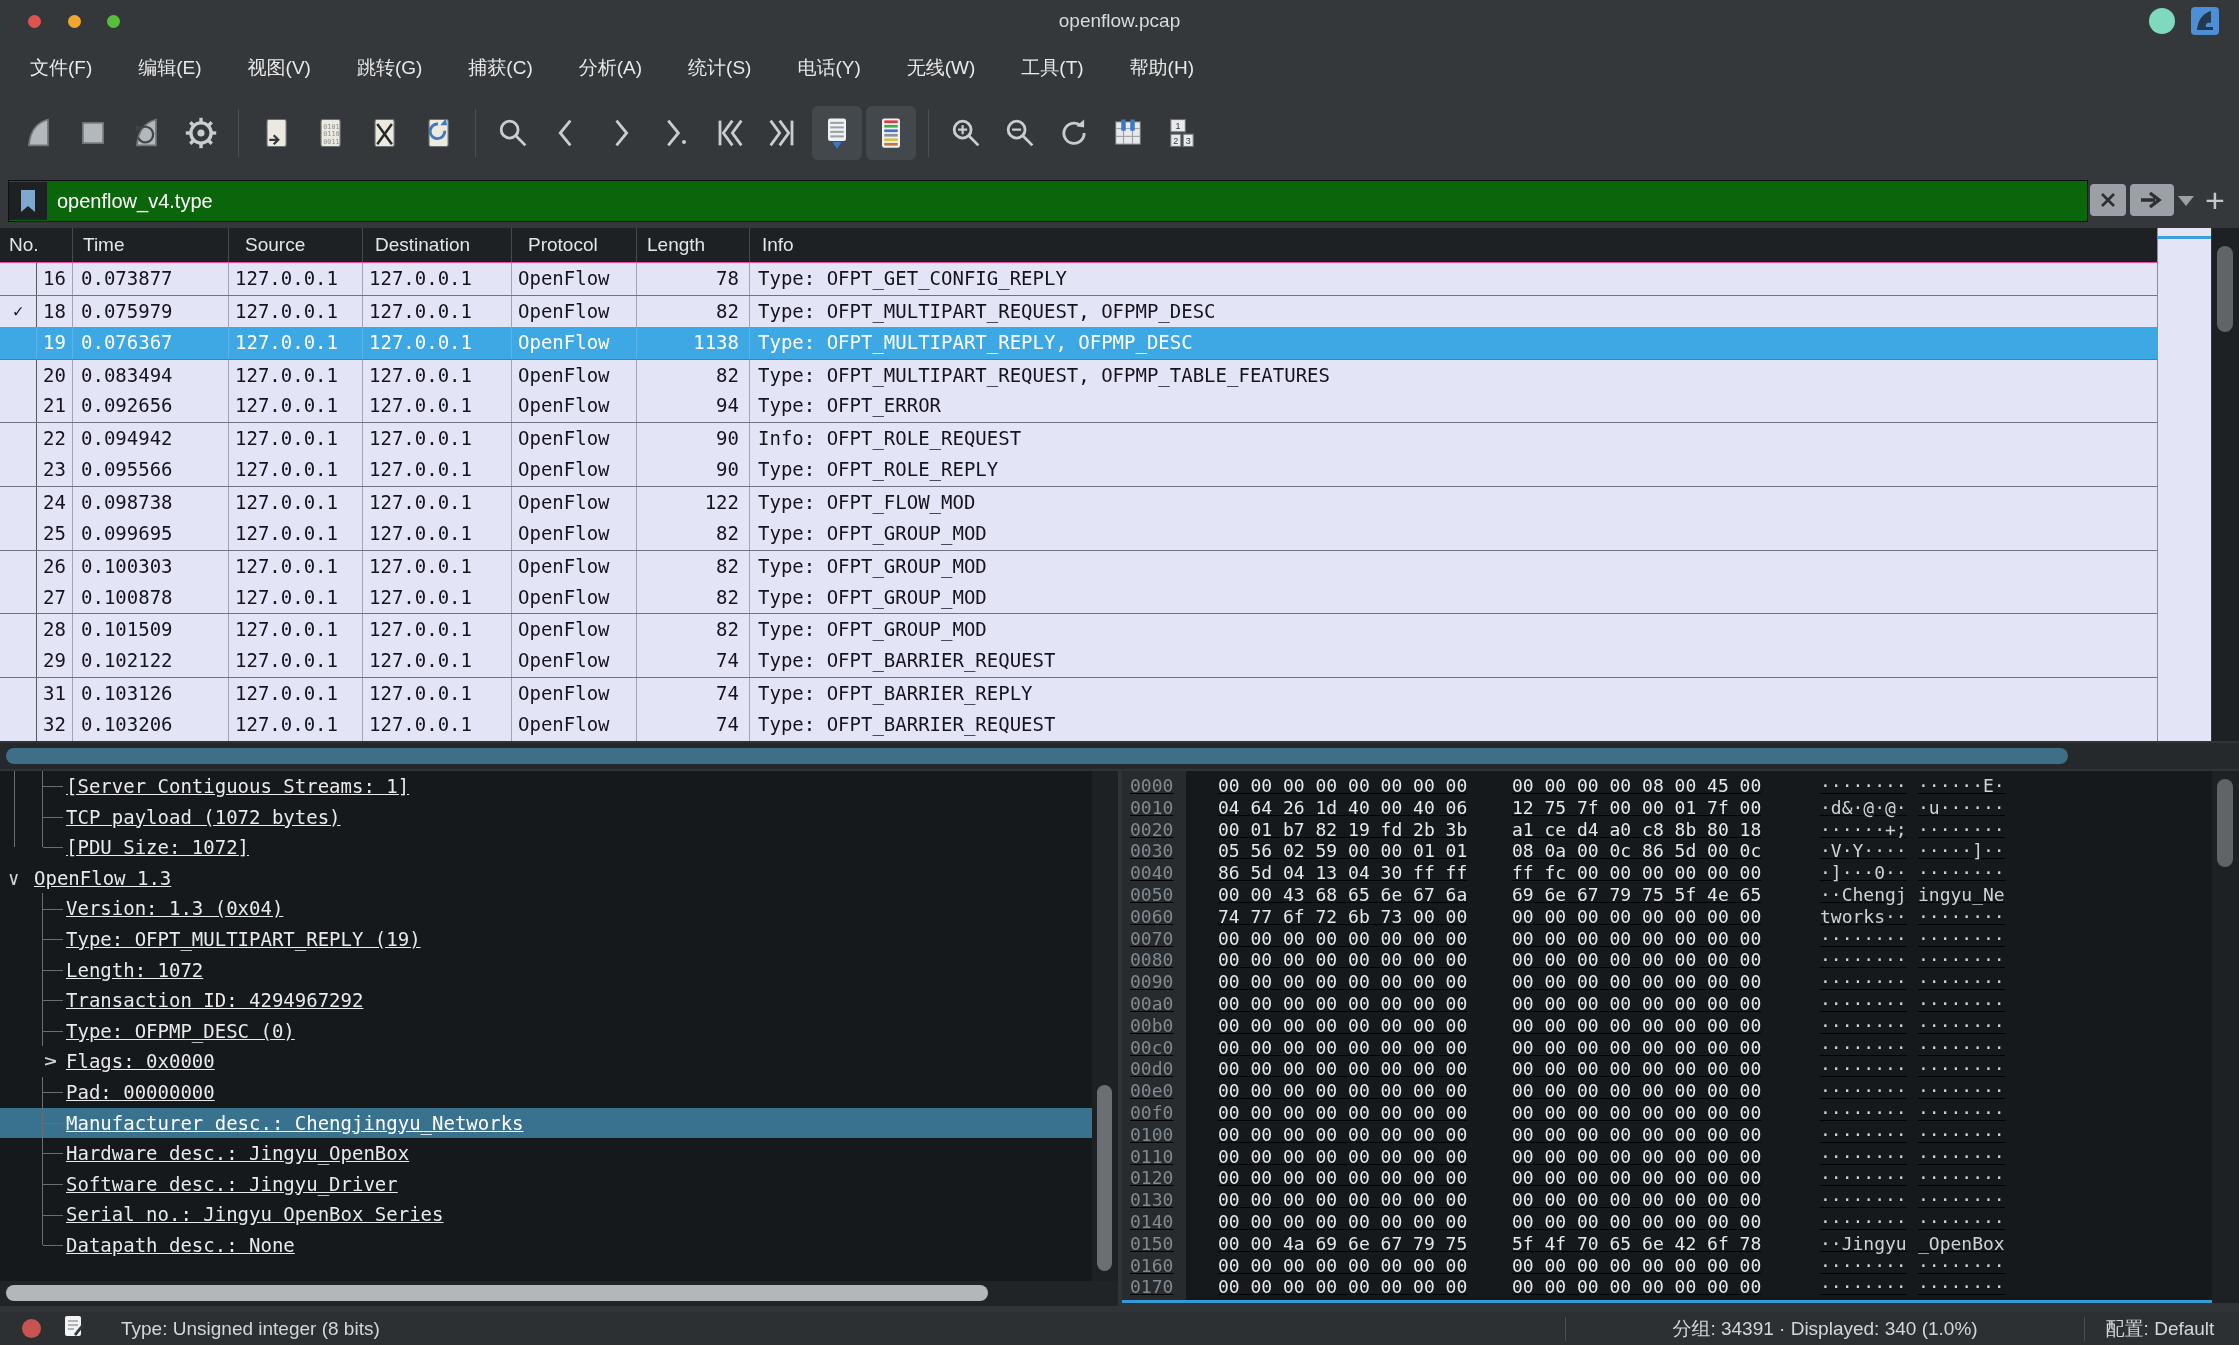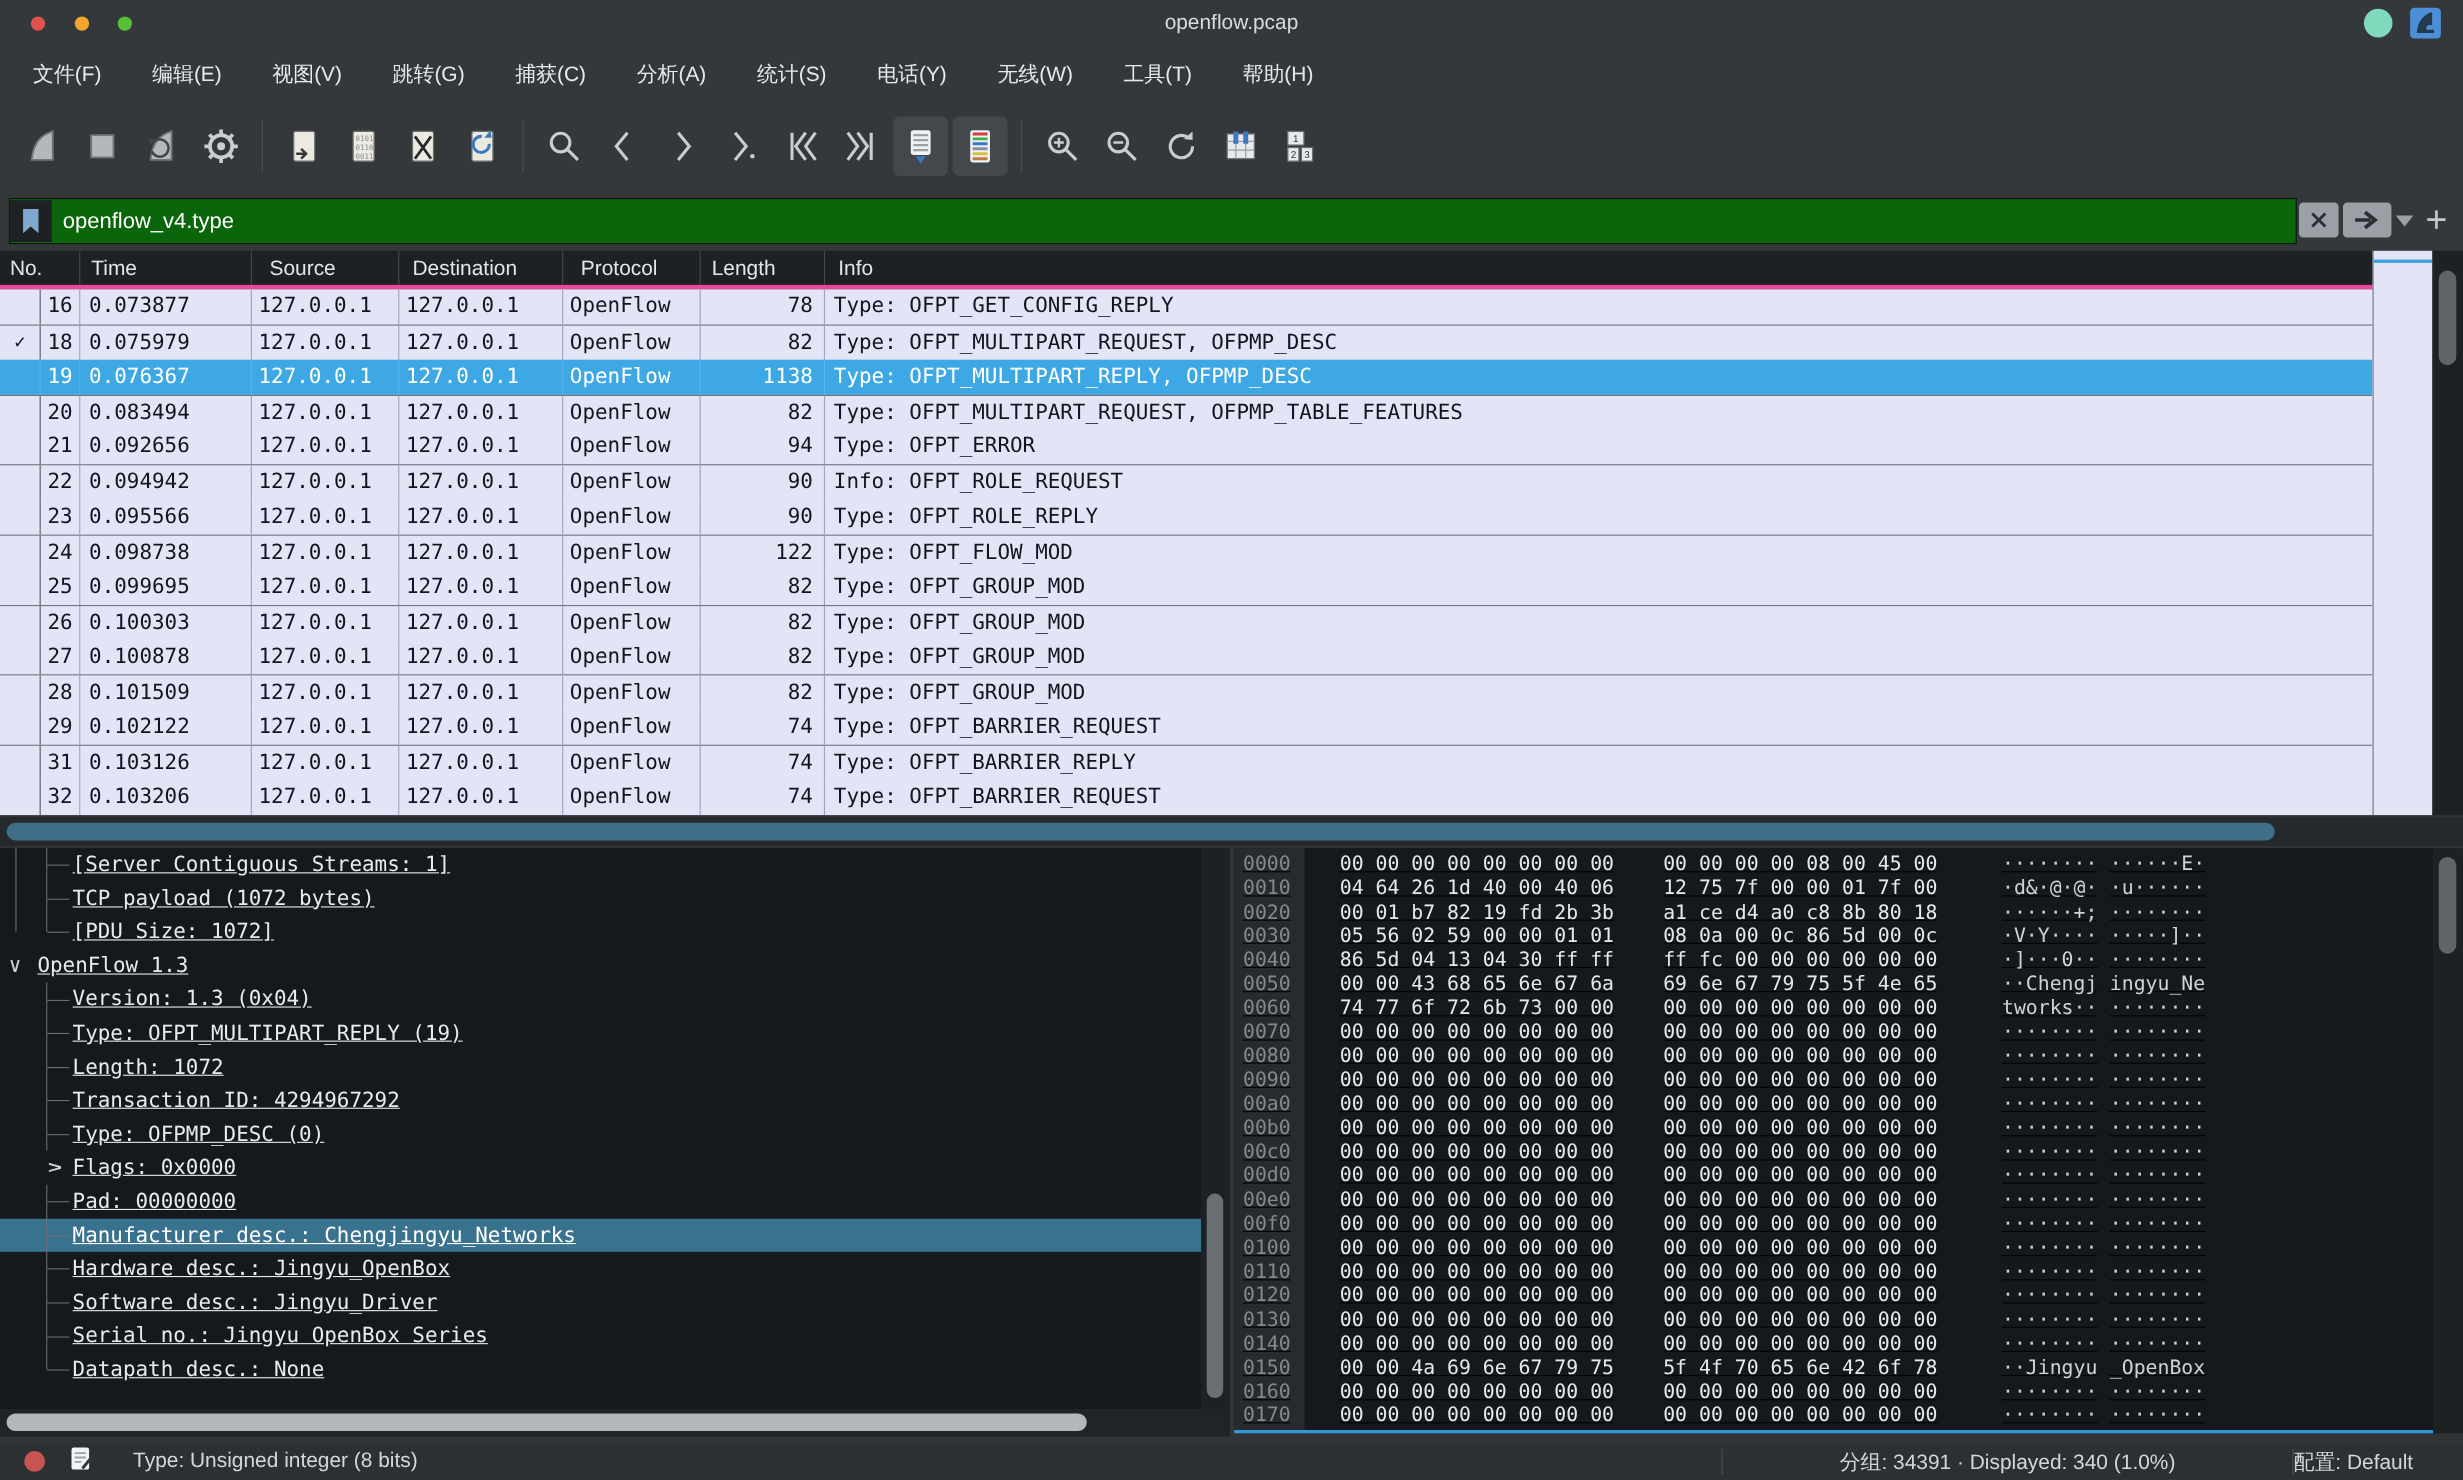--- a/index.html
+++ b/index.html
@@ -40,21 +40,21 @@
     display:flex;align-items:center;justify-content:center;}
   #filter-apply{position:absolute;left:2130px;top:12px;width:44px;height:32px;background:#9aa0a5;border-radius:4px;
     display:flex;align-items:center;justify-content:center;}
   #filter-caret{position:absolute;left:2178px;top:24px;width:0;height:0;border-left:8px solid transparent;
     border-right:8px solid transparent;border-top:10px solid #9aa0a5;}
   #filter-add{position:absolute;left:2198px;top:8px;width:34px;height:40px;color:#c4c8cb;font-size:34px;
     line-height:40px;text-align:center;font-weight:300;}
 
   
   #pkt-header{left:0;top:228px;width:2157px;height:35px;background:#1d2124;display:flex;
-    color:#e3e5e7;font-size:19px;box-sizing:border-box;border-bottom:4px solid #ec4899;}
+    color:#e3e5e7;font-size:19px;box-sizing:border-box;border-bottom:1px solid #ec4899;}
   .hcell{line-height:34px;border-right:1px solid #45494d;box-sizing:border-box;white-space:nowrap;overflow:hidden;}
   .h-no{width:73px;padding-left:9px;}
   .h-time{width:156px;padding-left:10px;}
   .h-src{width:134px;padding-left:16px;}
   .h-dst{width:149px;padding-left:12px;}
   .h-proto{width:125px;padding-left:16px;}
   .h-len{width:113px;padding-left:10px;}
   .h-info{flex:1;padding-left:12px;border-right:none;}
 
   #pkt-rows{left:0;top:263px;width:2157px;height:478px;background:#e4e4f7;overflow:hidden;
@@ -116,21 +116,21 @@
 
   
   #statusbar{left:0;top:1312px;width:2239px;height:33px;background:#2c3033;display:flex;align-items:center;
     color:#d4d7d9;font-size:19px;}
   #expert-dot{width:19px;height:19px;border-radius:50%;background:#c75450;margin-left:22px;flex:none;}
   #note-icon{margin-left:22px;flex:none;}
   #status-field{margin-left:36px;flex:none;white-space:nowrap;}
   #status-spacer1{flex:1;}
   .status-div{width:1px;height:24px;background:#4a4e52;flex:none;}
   #status-counts{width:518px;text-align:center;flex:none;white-space:nowrap;}
-  #status-profile{width:150px;flex:none;white-space:nowrap;margin-right:4px;}
+  #status-profile{width:150px;text-align:center;flex:none;white-space:nowrap;margin-right:4px;}
 </style>
 </head>
 <body>
 
 <div id="app">
 
   <div id="menubar" class="abs">
       <div class="menu-item">文件(F)</div>
       <div class="menu-item">编辑(E)</div>
       <div class="menu-item">视图(V)</div>

